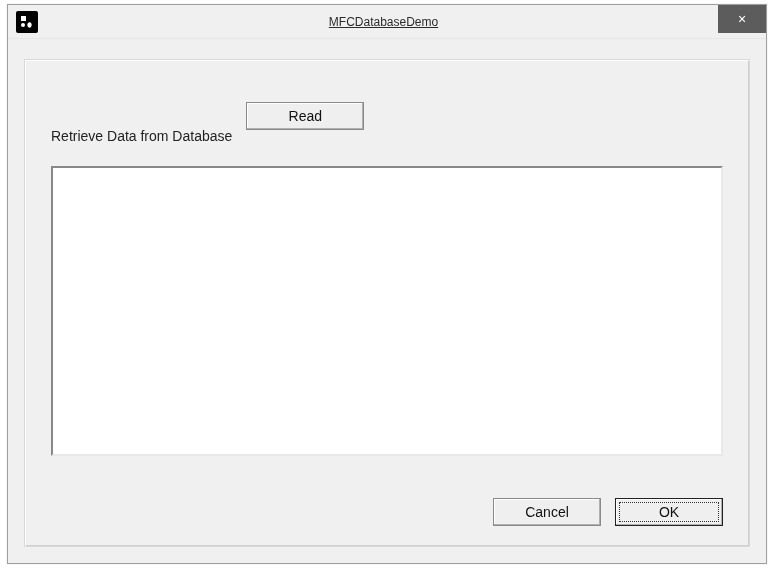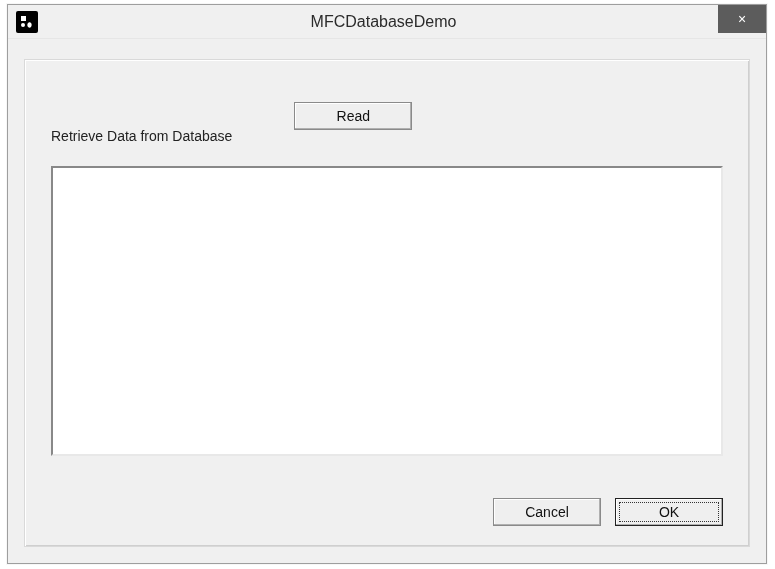--- a/index.html
+++ b/index.html
@@ -39,24 +39,25 @@
       display: flex;
       align-items: center;
       justify-content: center;
       border-radius: 2px;
     }
     .titlebar .app-icon svg { display:block; }
     .titlebar .title {
       position: absolute;
       left: 0; right: 7px;
       text-align: center;
-      font-size: 16px;
+      font-size: 12px;
       color: #2b2b2b;
       pointer-events: none;
       font-weight: 400;
+      text-decoration: underline;
     }
     .titlebar .close {
       position: absolute;
       right: 0;
       top: 0;
       width: 48px;
       height: 28px;
       background: #5c5c5c;
       color: #fff;
       display: flex;
@@ -95,21 +96,20 @@
       font-size: 14px;
       color: #111;
       cursor: pointer;
       min-width: 108px;
       text-align: center;
       line-height: 24px;
       font-family: inherit;
     }
     .btn-read {
       min-width: 118px;
-      margin-left: 48px;
     }
     .listbox {
       margin-top: 22px;
       width: 100%;
       height: 290px;
       background: #fff;
       border-top: 2px solid #888;
       border-left: 2px solid #888;
       border-right: 2px solid #e8e8e8;
       border-bottom: 2px solid #e8e8e8;

